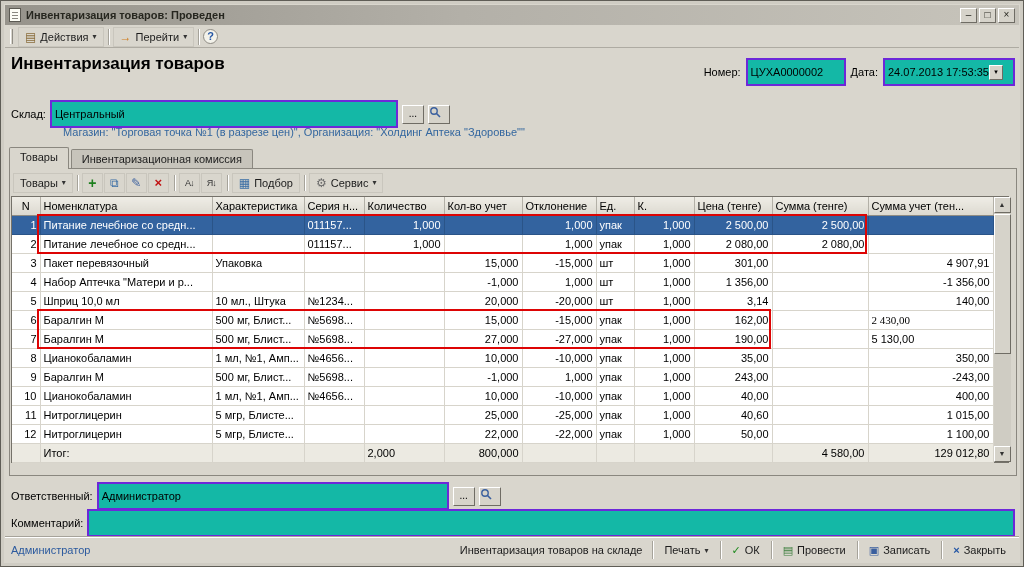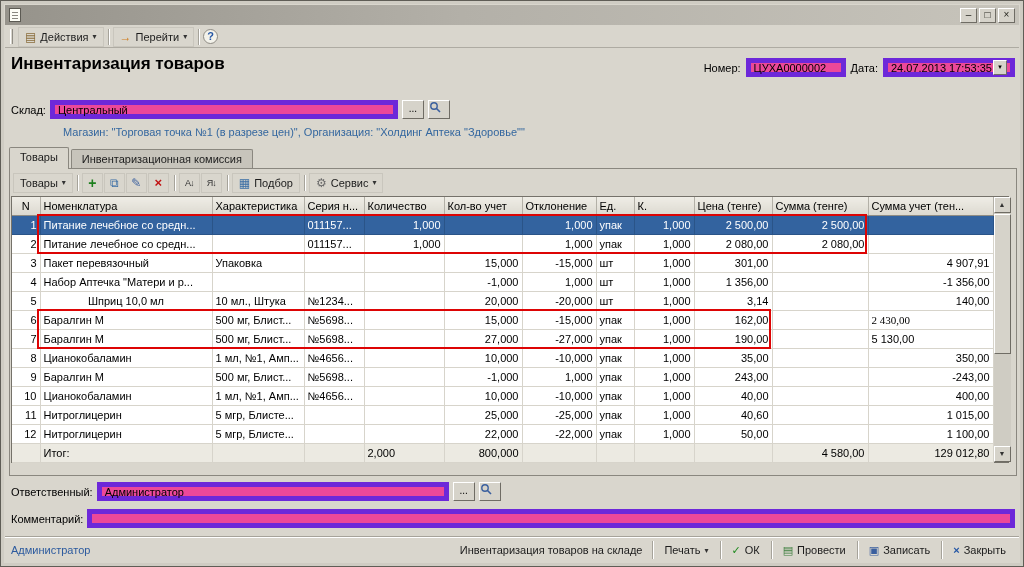--- a/index.html
+++ b/index.html
@@ -33,24 +33,24 @@
   .caret { font-size:8px; color:#333; }
   .ic { font-size:12px; line-height:12px; }
   .ic-form { color:#8a6d3b; }
   .ic-goto { color:#d07d1e; font-weight:bold; }
   .help-circle { width:15px; height:15px; border-radius:50%; background:#f3f2ea; border:1px solid #8f8c84;
                  color:#2456a5; font-weight:bold; font-size:11px; line-height:13px; text-align:center; }
 
   
   .page-title { position:absolute; left:10px; top:53px; font-size:17px; font-weight:bold; color:#000; }
   .numdate { position:absolute; top:57px; right:8px; display:flex; align-items:center; gap:5px; font-size:11px; }
-  .fld { background:#ec4899; border:5px solid #6d28d9; height:19px; display:flex; align-items:center;
+  .fld { background:#14b8a6; border:2px solid #6d28d9; height:28px; display:flex; align-items:center;
          padding:0 3px; font-size:11px; color:#000; }
   .fld-number { width:100px; }
-  .fld-date { width:132px; justify-content:space-between; }
+  .fld-date { width:132px; justify-content:flex-start; }
   .mini-btn { width:14px; height:15px; background:#d6d3ca; border:1px solid;
               border-color:#ffffff #6f6c64 #6f6c64 #ffffff; font-size:7px; line-height:12px; text-align:center; }
 
   
   .wh-row { position:absolute; left:10px; top:99px; display:flex; align-items:center; gap:4px; font-size:11px; }
   .fld-warehouse { width:348px; }
   .sq-btn { width:22px; height:19px; background:#d6d3ca; border:1px solid;
             border-color:#ffffff #6f6c64 #6f6c64 #ffffff; font-size:10px; line-height:15px; text-align:center; }
   .info-line { position:absolute; left:62px; top:125px; font-size:11px; color:#34679f; }
 
@@ -119,20 +119,21 @@
   .ic-closex { color:#2456a5; font-weight:bold; }
   .magsvg { display:block; }
 </style>
 </head>
 <body>
 
 <div class="window">
 
   <div class="titlebar">
     <span class="doc-icon"></span>
+    <span class="title-text">Инвентаризация товаров: Проведен</span>
     <span class="win-btns">
       <span class="win-btn">–</span>
       <span class="win-btn">□</span>
       <span class="win-btn">×</span>
     </span>
   </div>
 
   <div class="toolbar">
     <span class="grip"></span>
     <span class="tb-btn">
@@ -290,21 +291,21 @@
             <td style="text-align: right;">-1,000</td>
             <td style="text-align: right;">1,000</td>
             <td style="text-align: left;">шт</td>
             <td style="text-align: right;">1,000</td>
             <td style="text-align: right;">1 356,00</td>
             <td style="text-align: right;"></td>
             <td style="text-align: right;">-1 356,00</td>
           </tr>
           <tr>
             <td style="text-align: right;">5</td>
-            <td style="text-align: center;">Шприц 10,0 мл</td>
+            <td style="text-align: left;">Шприц 10,0 мл</td>
             <td style="text-align: left;">10 мл., Штука</td>
             <td style="text-align: left;">№1234...</td>
             <td style="text-align: right;"></td>
             <td style="text-align: right; margin-left: 24px;">20,000</td>
             <td style="text-align: right;">-20,000</td>
             <td style="text-align: left;">шт</td>
             <td style="text-align: right;">1,000</td>
             <td style="text-align: right;">3,14</td>
             <td style="text-align: right;"></td>
             <td style="text-align: right;">140,00</td>

